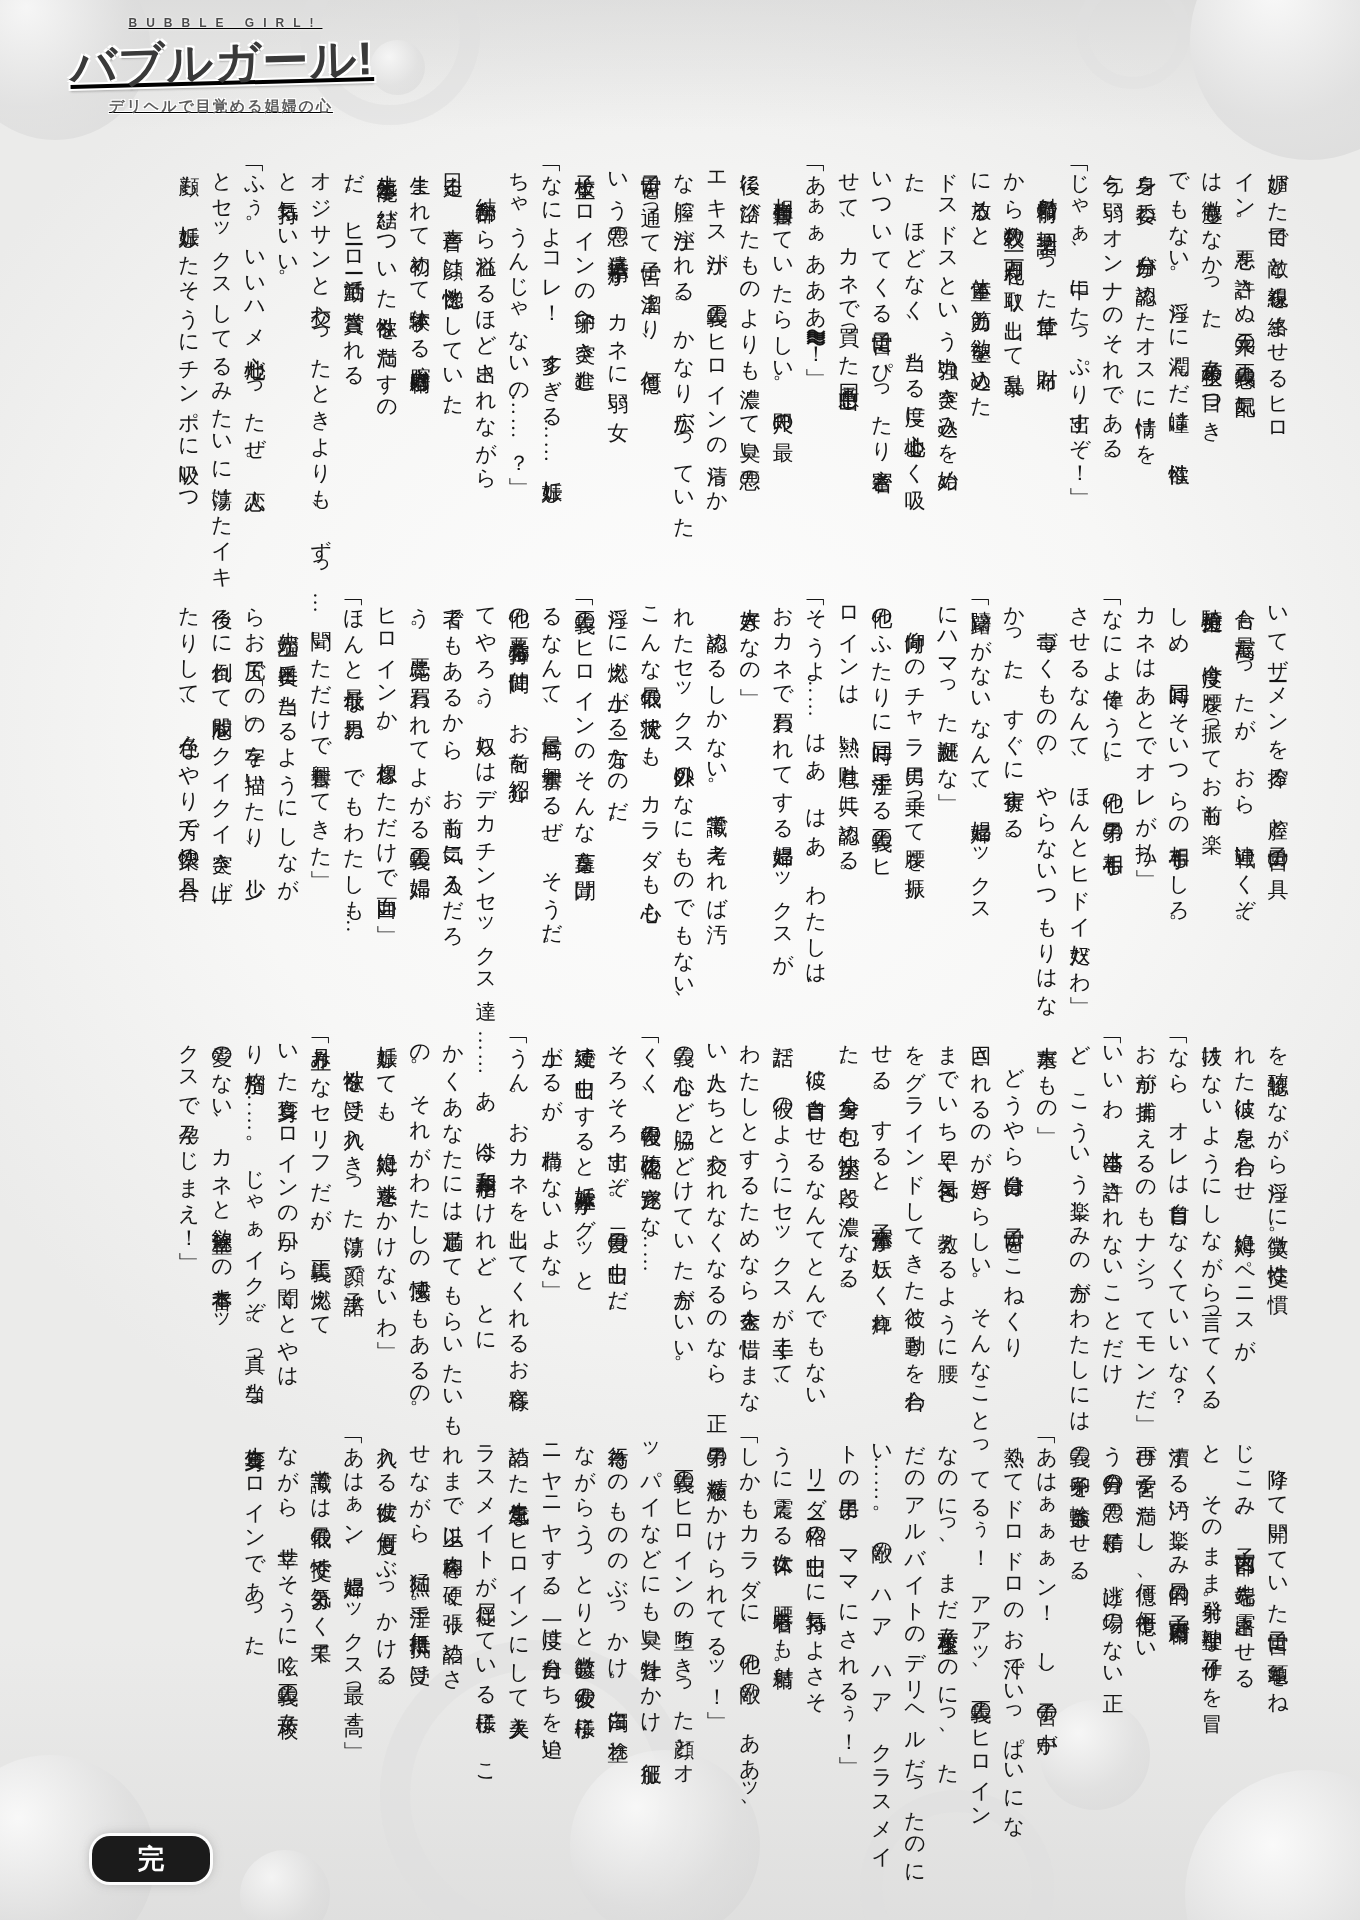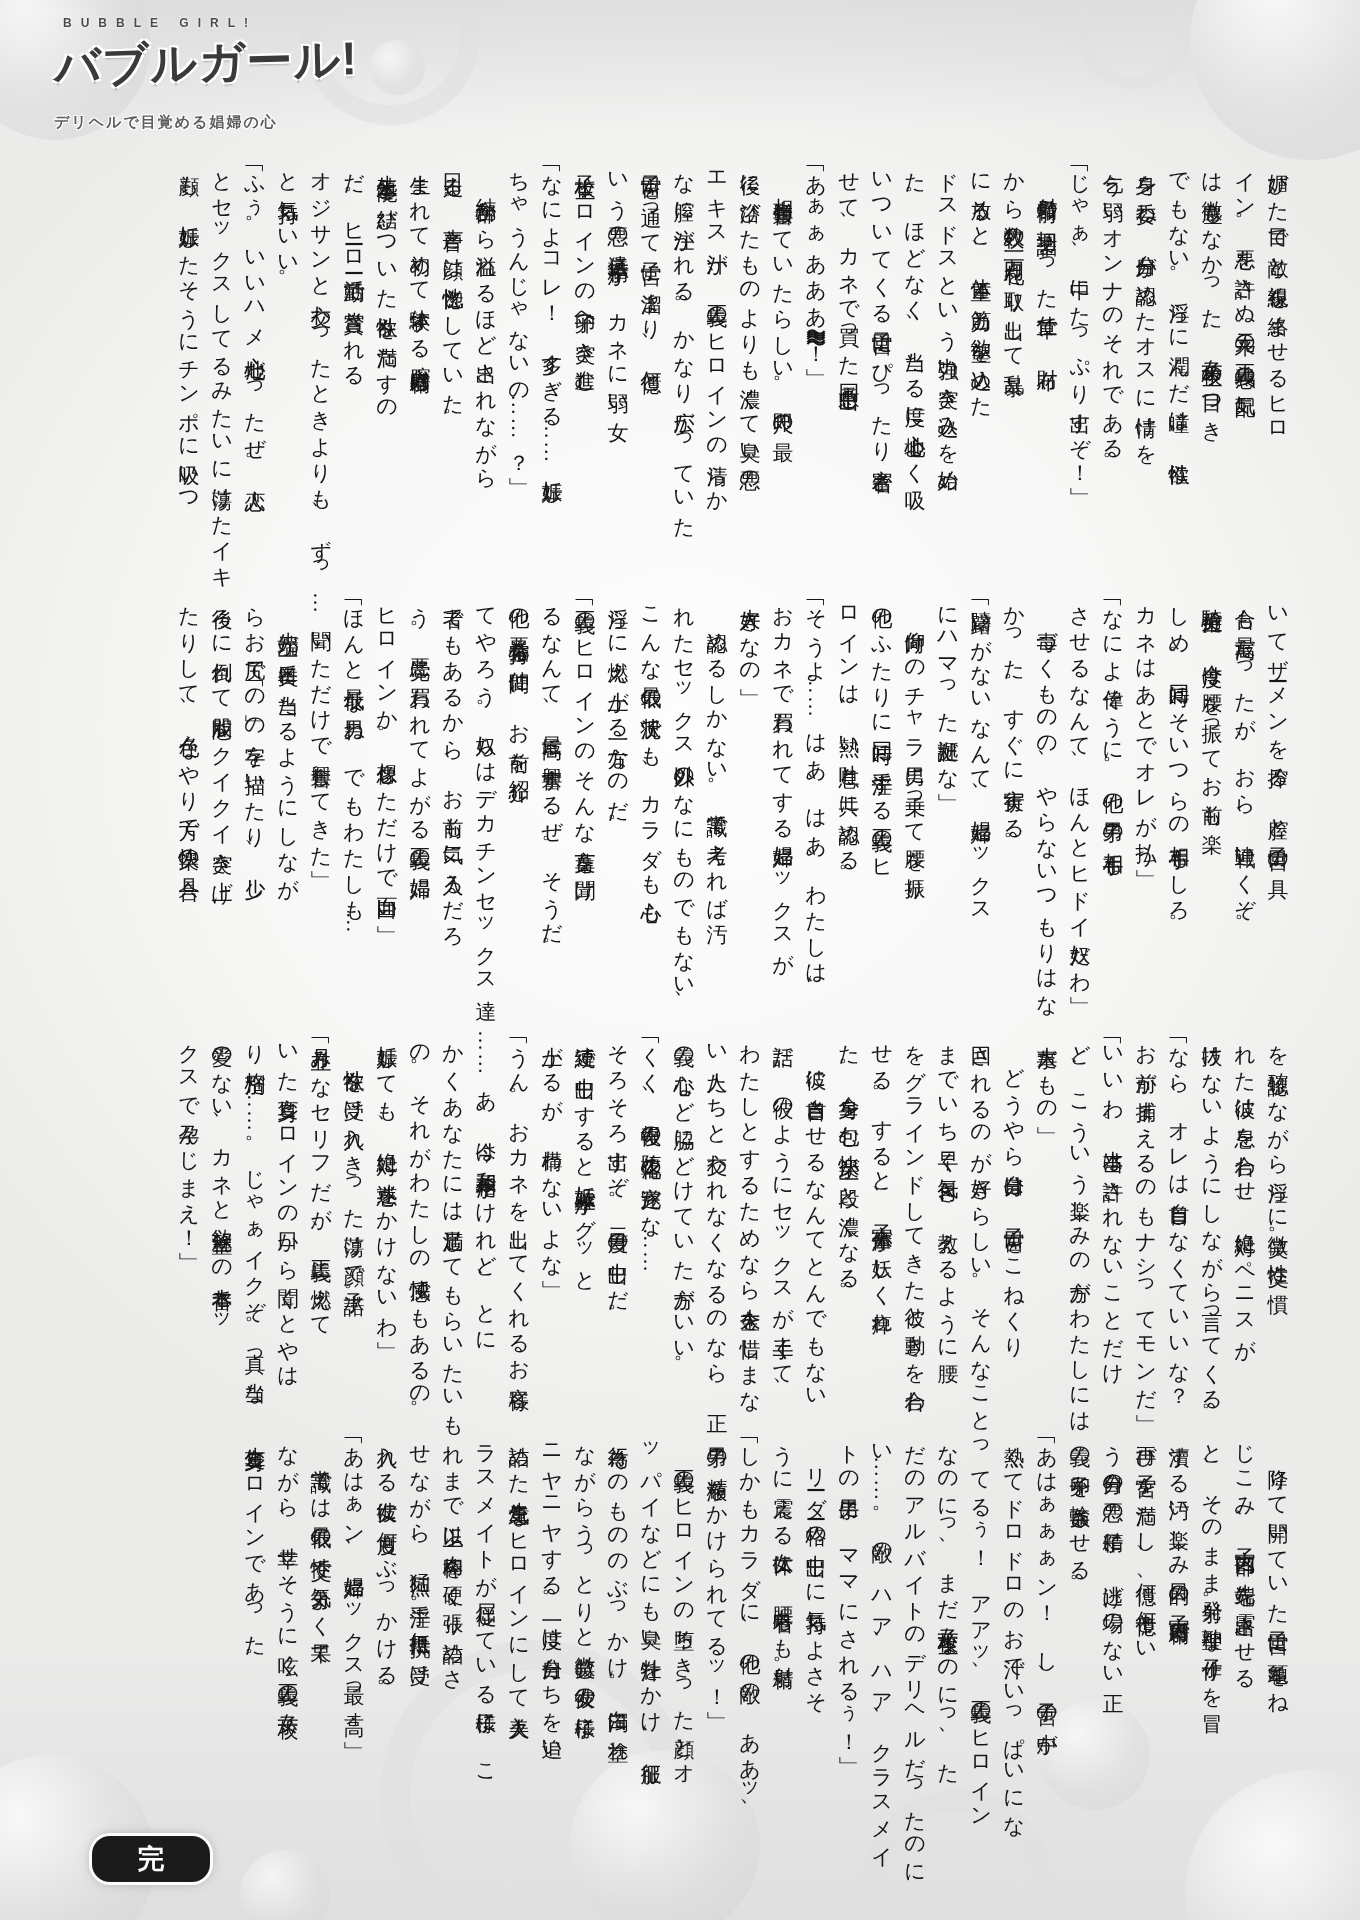--- a/index.html
+++ b/index.html
@@ -10,29 +10,29 @@
   }
   .wash-top { position:absolute; top:0; left:0; right:0; height:130px;
     background:linear-gradient(180deg, rgba(198,198,198,.38), rgba(198,198,198,0)); }
   .wash-bottom { position:absolute; bottom:0; left:0; right:0; height:280px;
     background:linear-gradient(0deg, rgba(200,200,200,.34), rgba(200,200,200,0)); }
   .bubble { position:absolute; border-radius:50%; pointer-events:none; }
   .b-fill { background:radial-gradient(circle at 35% 30%, rgba(255,255,255,.9) 0%, rgba(222,222,222,.8) 55%, rgba(202,202,202,.55) 100%); }
   .b-ring { border:20px solid rgba(223,223,223,.75); background:transparent; }
 
   
-  .logo { position:absolute; left:54px; top:16px; width:302px; text-align:left;
-    font-family:"Liberation Sans","DejaVu Sans",sans-serif; }
+  .logo { position:absolute; left:70px; top:16px; width:302px; text-align:center;
+    font-family:"Liberation Sans","DejaVu Sans",sans-serif;text-decoration:underline; }
   .logo-super { font-size:12px; font-weight:bold; letter-spacing:9px; text-indent:9px;
     color:#4b4b4b; text-shadow:0 0 3px #fff, 0 0 1px #fff; }
   .logo-title { margin-top:2px; font-size:46px; font-weight:bold; color:#3a3a3a;
     transform:rotate(-1.5deg); letter-spacing:1px; white-space:nowrap;
     text-shadow:-2px -2px 0 #fff, 2px -2px 0 #fff, -2px 2px 0 #fff, 2px 2px 0 #fff,
                 0 3px 2px rgba(120,120,120,.55); }
-  .logo-sub { margin-top:19px; font-size:15px; font-weight:bold; color:#5d5d5d; letter-spacing:2px;
+  .logo-sub { margin-top:3px; font-size:15px; font-weight:bold; color:#5d5d5d; letter-spacing:2px;
     text-shadow:-1px -1px 0 #fff, 1px -1px 0 #fff, -1px 1px 0 #fff, 1px 1px 0 #fff; }
 
   
   .band {
     position:absolute; right:66px; width:1126px; height:398px;
     writing-mode:vertical-rl; text-orientation:mixed;
     font-size:21px; letter-spacing:2.2px; color:#161616; overflow:visible;
   }
   .tcol { line-height:33px; white-space:nowrap; }
 

